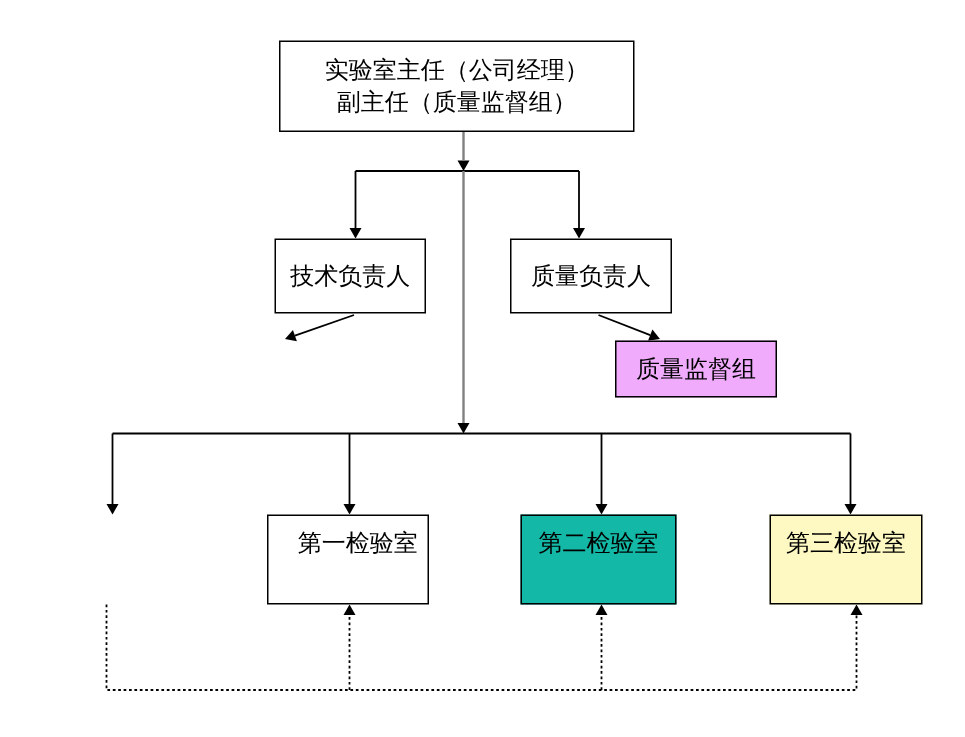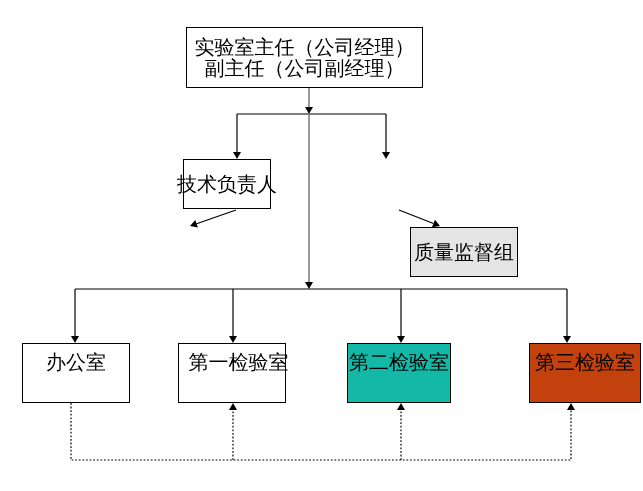--- a/index.html
+++ b/index.html
@@ -26,21 +26,21 @@
     position: absolute;
     box-sizing: border-box;
     border: 1px solid #000000;
     background: #ffffff;
     color: #000000;
     display: flex;
     flex-direction: column;
     justify-content: center;
     align-items: center;
     text-align: center;
-    font-size: 20px;
+    font-size: 16px;
     line-height: 21px;
     white-space: nowrap;
   }
   .node.top-align {
     justify-content: flex-start;
     padding-top: 8px;
   }
 </style>
 </head>
 <body>
@@ -72,33 +72,33 @@
       <polygon points="571,403 575,410 567,410" fill="#000000"></polygon>
       <polyline points="71,403 71,460 571,460 571,410" fill="none" stroke="#000000" stroke-width="1.2" stroke-dasharray="1.8,1.8"></polyline>
       <polygon points="233,403 237,410 229,410" fill="#000000"></polygon>
       <polyline points="233,460 233,410" fill="none" stroke="#000000" stroke-width="1.2" stroke-dasharray="1.8,1.8"></polyline>
       <polygon points="401,403 405,410 397,410" fill="#000000"></polygon>
       <polyline points="401,460 401,410" fill="none" stroke="#000000" stroke-width="1.2" stroke-dasharray="1.8,1.8"></polyline>
     </svg>
 
 <div class="node" style="left: 186px; top: 27px; width: 237px; height: 61px; border-color: rgb(0, 0, 0); background: rgb(255, 255, 255);">
       <div>实验室主任（公司经理）</div>
-      <div>副主任（公司副经理）</div>
+      <div>副主任（质量监督组）</div>
     </div>
-    <div class="node" style="left: 183px; top: 159px; width: 88px; height: 50px; border-color: rgb(0, 0, 0); background: rgb(255, 255, 255);">
+    <div class="node" style="left: 183px; top: 159px; width: 101px; height: 50px; border-color: rgb(0, 0, 0); background: rgb(255, 255, 255);">
       <div>技术负责人</div>
     </div>
-    <div class="node" style="left: 410px; top: 227px; width: 108px; height: 50px; border-color: rgb(0, 0, 0); background: #e5e5e5; text-align: center;">
+    <div class="node" style="left: 340px; top: 159px; width: 108px; height: 50px; border-color: rgb(0, 0, 0); background: rgb(255, 255, 255);">
+      <div>质量负责人</div>
+    </div>
+    <div class="node" style="left: 410px; top: 227px; width: 108px; height: 38px; border-color: rgb(0, 0, 0); background: #f0abfc; text-align: center;">
       <div>质量监督组</div>
-    </div>
-    <div class="node top-align" style="left: 22px; top: 343px; width: 108px; height: 60px; border-color: rgb(0, 0, 0); background: rgb(255, 255, 255);">
-      <div>办公室</div>
     </div>
     <div class="node top-align" style="left: 178px; top: 343px; width: 108px; height: 60px; border-color: rgb(0, 0, 0); background: rgb(255, 255, 255); padding-left: 13px;">
       <div>第一检验室</div>
     </div>
     <div class="node top-align" style="left: 347px; top: 343px; width: 104px; height: 60px; border-color: rgb(0, 0, 0); background: #14b8a6;">
       <div>第二检验室</div>
     </div>
-    <div class="node top-align" style="left: 513px; top: 343px; width: 112px; height: 60px; border-color: rgb(0, 0, 0); background: #c2410c; margin-left: 16px;">
+    <div class="node top-align" style="left: 513px; top: 343px; width: 102px; height: 60px; border-color: rgb(0, 0, 0); background: #fef9c3;">
       <div>第三检验室</div>
     </div>
   </div>
 
 </body></html>

